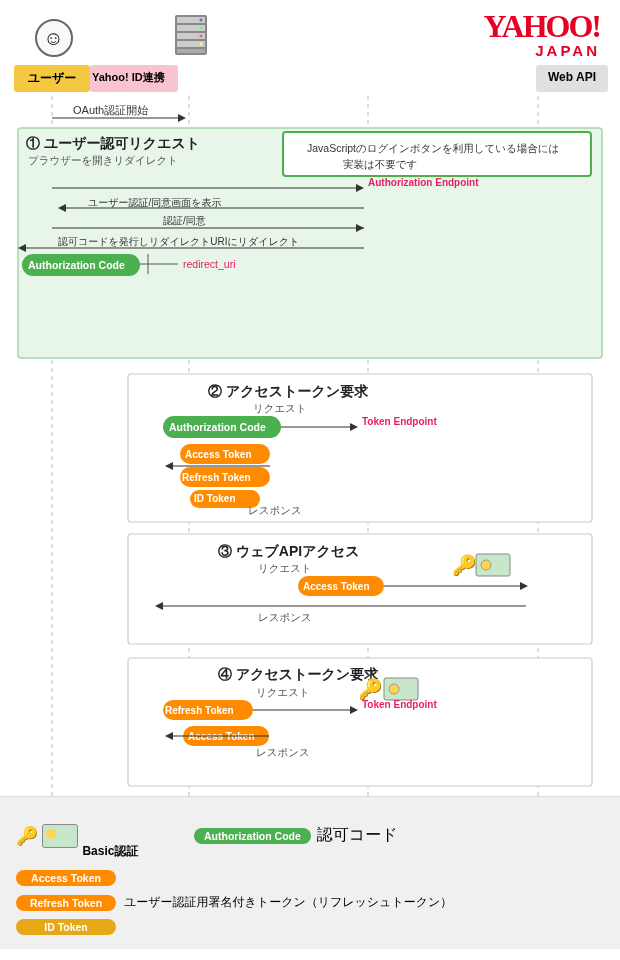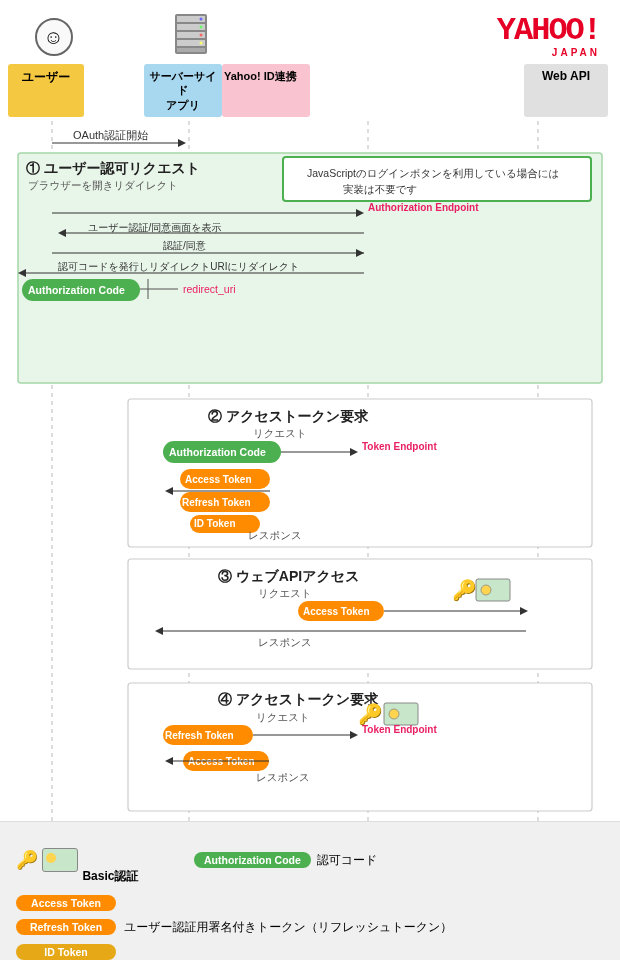--- a/index.html
+++ b/index.html
@@ -34,31 +34,29 @@
           <rect x="10" y="38" width="28" height="4" fill="#aaa"></rect>
           <circle cx="34" cy="9" r="1.5" fill="#66f"></circle>
           <circle cx="34" cy="17" r="1.5" fill="#6f6"></circle>
           <circle cx="34" cy="25" r="1.5" fill="#f66"></circle>
           <circle cx="34" cy="33" r="1.5" fill="#ff6"></circle>
         </svg>
       </div>
     </div>
 
     <div style="text-align:right; margin-right:4px;">
-      <div style="font-size:32px; font-weight:900; color:#e60026; font-family:Liberation Mono, monospace; letter-spacing:-2px; line-height:1;">YAHOO!</div>
-      <div style="font-size:10px; font-weight:bold; color:#e60026; letter-spacing:3px; text-align:right;">JAPAN</div>
+      <div style="font-size:32px; font-weight:900; color:#e60026; font-family:Liberation Serif, serif; letter-spacing:-2px; line-height:1;">YAHOO!</div>
+      <div style="font-size:15px; font-weight:bold; color:#e60026; letter-spacing:3px; text-align:right;">JAPAN</div>
     </div>
   </div>
 
   <div style="display:flex; padding:4px 8px 4px 8px; align-items:stretch; margin-top:2px;">
-    <div style="background:#f5c842; width:76px; text-align:center; padding:5px 2px; border-radius:3px; font-size:12px; font-weight:bold; ">ユーザー</div>
-    <div style="background:#a8d8f0; width:78px; text-align:center; padding:5px 2px; border-radius:3px; font-size:11px; font-weight:bold; margin-left:60px; white-space:pre-line; line-height:1.3;">サーバーサイド
-アプリ</div>
+    <div style="background:#f5c842; width:76px; text-align:center; padding:5px 2px; border-radius:3px; font-size:12px; font-weight:bold; margin-left:6px;">ユーザー</div>
     <div style="background:#f9c4d0; width:88px; padding:5px 2px; border-radius:3px; font-size:11px; font-weight:bold; ">Yahoo! ID連携</div>
-    <div style="background:#e0e0e0; width:84px; text-align:center; padding:5px 2px; border-radius:3px; font-size:12px; font-weight:bold; margin-left:auto; margin-right:4px;">Web API</div>
+    <div style="background:#e0e0e0; width:72px; text-align:center; padding:5px 2px; border-radius:3px; font-size:12px; font-weight:bold; margin-left:auto; margin-right:4px;">Web API</div>
   </div>
 
   <svg width="604" height="700" viewBox="0 0 604 700" style="display:block; margin:0 8px;">
 
     <line x1="44" y1="0" x2="44" y2="700" stroke="#bbb" stroke-dasharray="4,4" stroke-width="1"></line>
 
     <line x1="181" y1="0" x2="181" y2="700" stroke="#bbb" stroke-dasharray="4,4" stroke-width="1"></line>
 
     <line x1="360" y1="0" x2="360" y2="700" stroke="#bbb" stroke-dasharray="4,4" stroke-width="1"></line>
 
@@ -167,21 +165,21 @@
     <div style="display:flex; align-items:center; margin-bottom:10px; gap:8px;">
       <div style="display:flex; align-items:center; gap:4px; width:170px;">
         <span style="font-size:18px;">🔑</span>
         <div style="width:36px; height:24px; background:#c8e6c9; border:1px solid #888; border-radius:3px; position:relative; flex-shrink:0;">
           <div style="position:absolute; left:3px; top:4px; width:10px; height:10px; background:#ffd54f; border-radius:50%;"></div>
         </div>
         <span style="font-size:12px; font-weight:bold;margin-top:32px;">Basic認証</span>
       </div>
       <div style="display:flex; align-items:center; gap:6px;">
         <span style="background:#4caf50; color:white; padding:2px 10px; border-radius:10px; font-size:10.5px; font-weight:bold;">Authorization Code</span>
-        <span style="font-size:12px;">認可コード</span>
+        <span style="font-size:16px;">認可コード</span>
       </div>
     </div>
 
     <div style="display:flex; align-items:center; margin-bottom:8px; gap:8px;">
       <span style="background:#ff8c00; color:white; padding:2px 10px; border-radius:10px; font-size:10.5px; font-weight:bold; min-width:100px; text-align:center; display:inline-block;">Access Token</span>
     </div>
 
     <div style="display:flex; align-items:center; margin-bottom:8px; gap:8px;">
       <span style="background:#ff8c00; color:white; padding:2px 10px; border-radius:10px; font-size:10.5px; font-weight:bold; min-width:100px; text-align:center; display:inline-block;">Refresh Token</span>
       <span style="font-size:12px;">ユーザー認証用署名付きトークン（リフレッシュトークン）</span>

